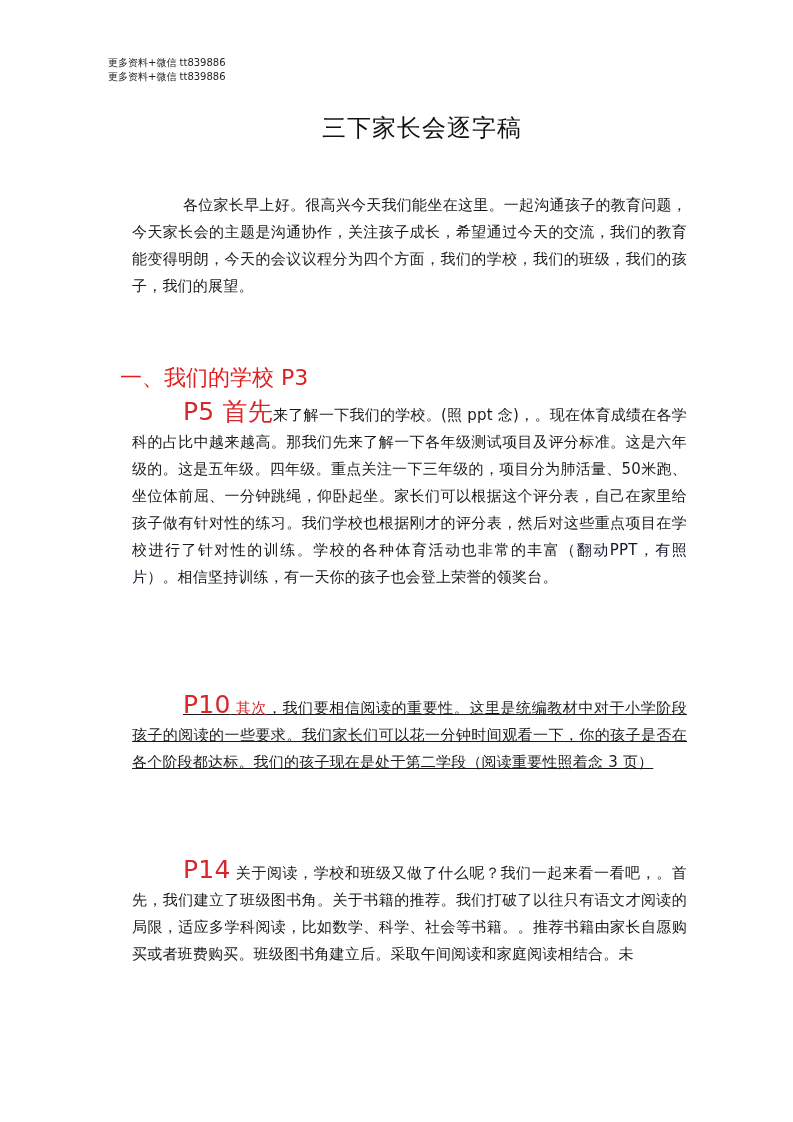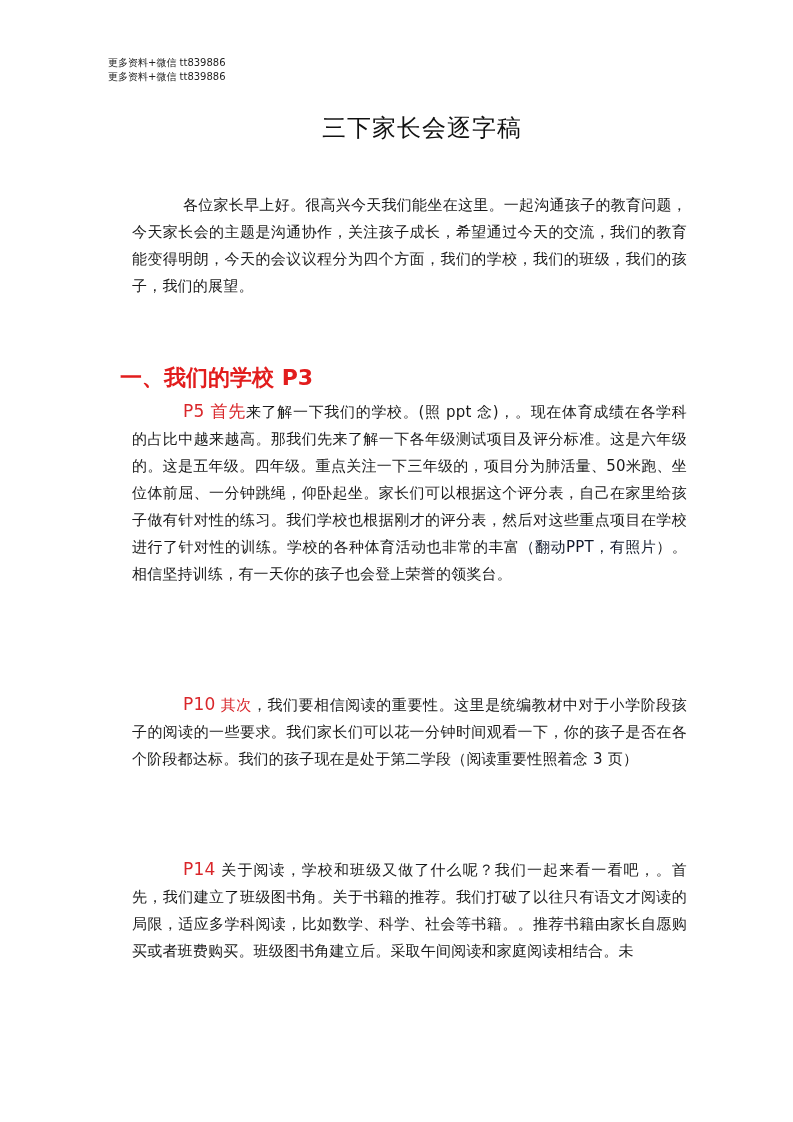--- a/index.html
+++ b/index.html
@@ -7,25 +7,25 @@
          font-family: "DejaVu Sans", "Liberation Sans", sans-serif; color: #1a1a1a; }
   .watermark { position: absolute; left: 108px; font-size: 10px; line-height: 14px; color: #222; }
   .wm1 { top: 56px; }
   .wm2 { top: 70px; }
   .title { position: absolute; top: 112px; left: 0; width: 793px; text-align: center;
            padding-left: 51px; box-sizing: border-box;
            font-size: 24px; font-weight: normal; color: #111; letter-spacing: 1px; }
   .body-text { position: absolute; left: 132px; width: 555px; font-size: 15px; line-height: 27px;
                text-align: justify; letter-spacing: 0.2px; }
   .p-intro { top: 192px; text-indent: 51px; }
-  .heading { position: absolute; left: 120px; top: 362px; font-size: 22px; font-weight: bold; color: #e21d1d; line-height: 32px; }
+  .heading { position: absolute; left: 120px; top: 362px; font-size: 22px; font-weight: normal; color: #e21d1d; line-height: 32px; }
   .p-sec1 { top: 398px; text-indent: 51px; }
-  .p-sec2 { top: 691px; text-indent: 51px; }
+  .p-sec2 { top: 691px; text-indent: 51px; text-decoration: underline; }
   .p-sec3 { top: 856px; text-indent: 51px; }
-  .marker { color: #d9262a; font-size: 17px; }
+  .marker { color: #d9262a; font-size: 25px; }
   .marker-small { color: #d9262a; font-size: 15px; }
   .note { color: #0f172a; }
 </style>
 </head>
 <body>
 
 <div class="watermark wm1">更多资料+微信 tt839886</div>
 <div class="watermark wm2">更多资料+微信 tt839886</div>
 
 <div class="title">三下家长会逐字稿</div>

